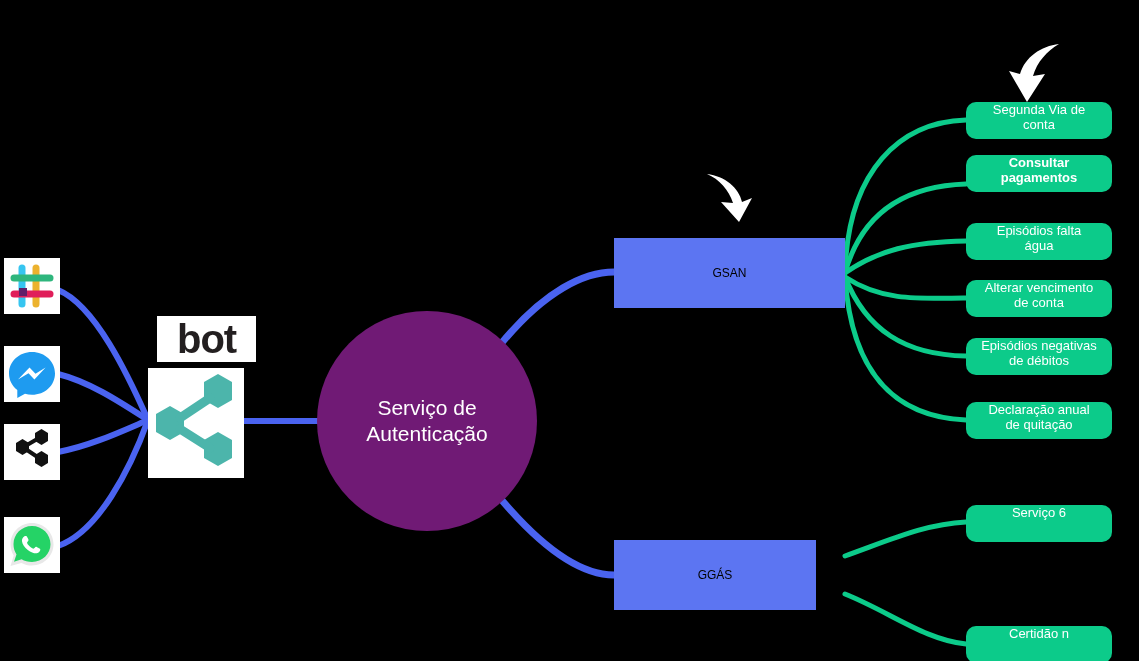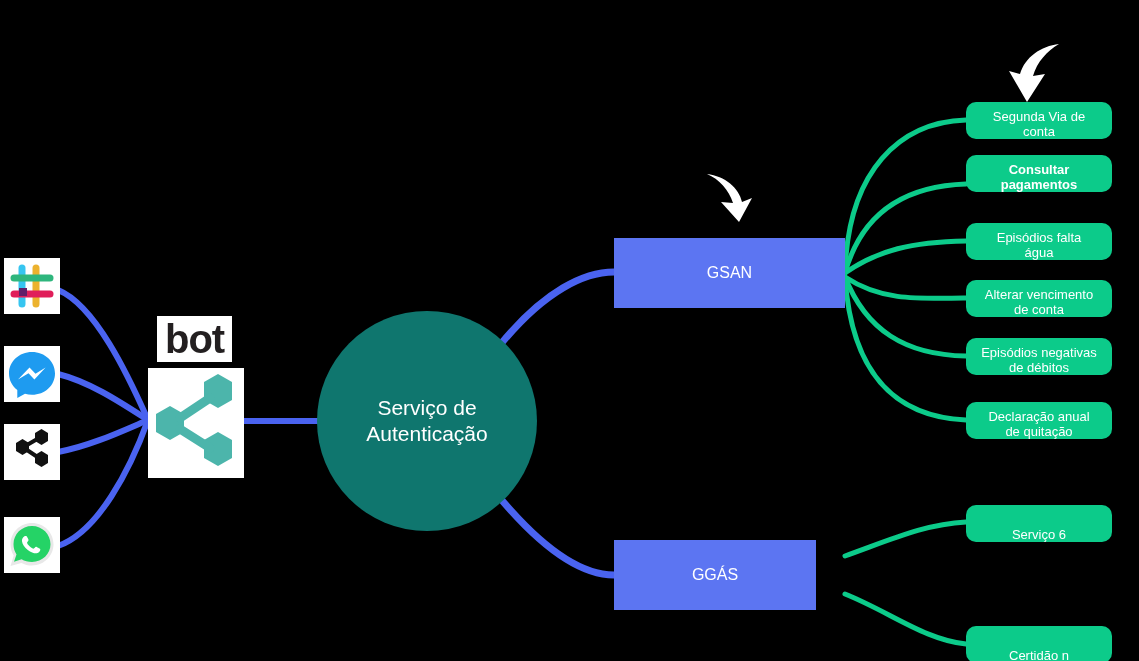--- a/index.html
+++ b/index.html
@@ -36,42 +36,42 @@
   .bot-label {
     position: absolute;
     left: 157px;
     top: 316px;
     background: #ffffff;
     color: #231f20;
     font-weight: bold;
     font-size: 40px;
     line-height: 46px;
     letter-spacing: -1px;
-    padding: 0 8px;
+    padding: 0 20px;
     font-family: "Liberation Sans", sans-serif;
   }
   .bot-icon {
     position: absolute;
     left: 148px;
     top: 368px;
     width: 96px;
     height: 110px;
     background: #ffffff;
   }
   .bot-icon svg { display: block; width: 96px; height: 110px; }
 
   
   .auth-circle {
     position: absolute;
     left: 317px;
     top: 311px;
     width: 220px;
     height: 220px;
     border-radius: 50%;
-    background: #0f766e;
+    background: #701a75;
     display: flex;
     align-items: center;
     justify-content: center;
     text-align: center;
   }
   .auth-circle .label {
     color: #ffffff;
     font-size: 21px;
     line-height: 26px;
     font-family: "Liberation Sans", sans-serif;
@@ -80,37 +80,37 @@
 
   
   .sys-box {
     position: absolute;
     background: #5c75f2;
     display: flex;
     align-items: center;
     justify-content: center;
   }
   .sys-box .label {
-    color: #ffffff;
-    font-size: 16px;
+    color: #000000;
+    font-size: 12px;
     font-family: "Liberation Sans", sans-serif;
   }
   #sys-gsan { left: 614px; top: 238px; width: 231px; height: 70px; }
   #sys-ggas { left: 614px; top: 540px; width: 202px; height: 70px; }
 
   
   .leaf {
     position: absolute;
     left: 966px;
     width: 146px;
     height: 37px;
     background: #0ccb8a;
     border-radius: 10px;
     display: flex;
-    align-items: flex-end;
+    align-items: flex-start;
     justify-content: center;
     text-align: center;
     box-sizing: border-box;
     padding: 0 2px;
   }
   .leaf .label {
     color: #ffffff;
     font-size: 13px;
     line-height: 15px;
     font-family: "Liberation Sans", sans-serif;

